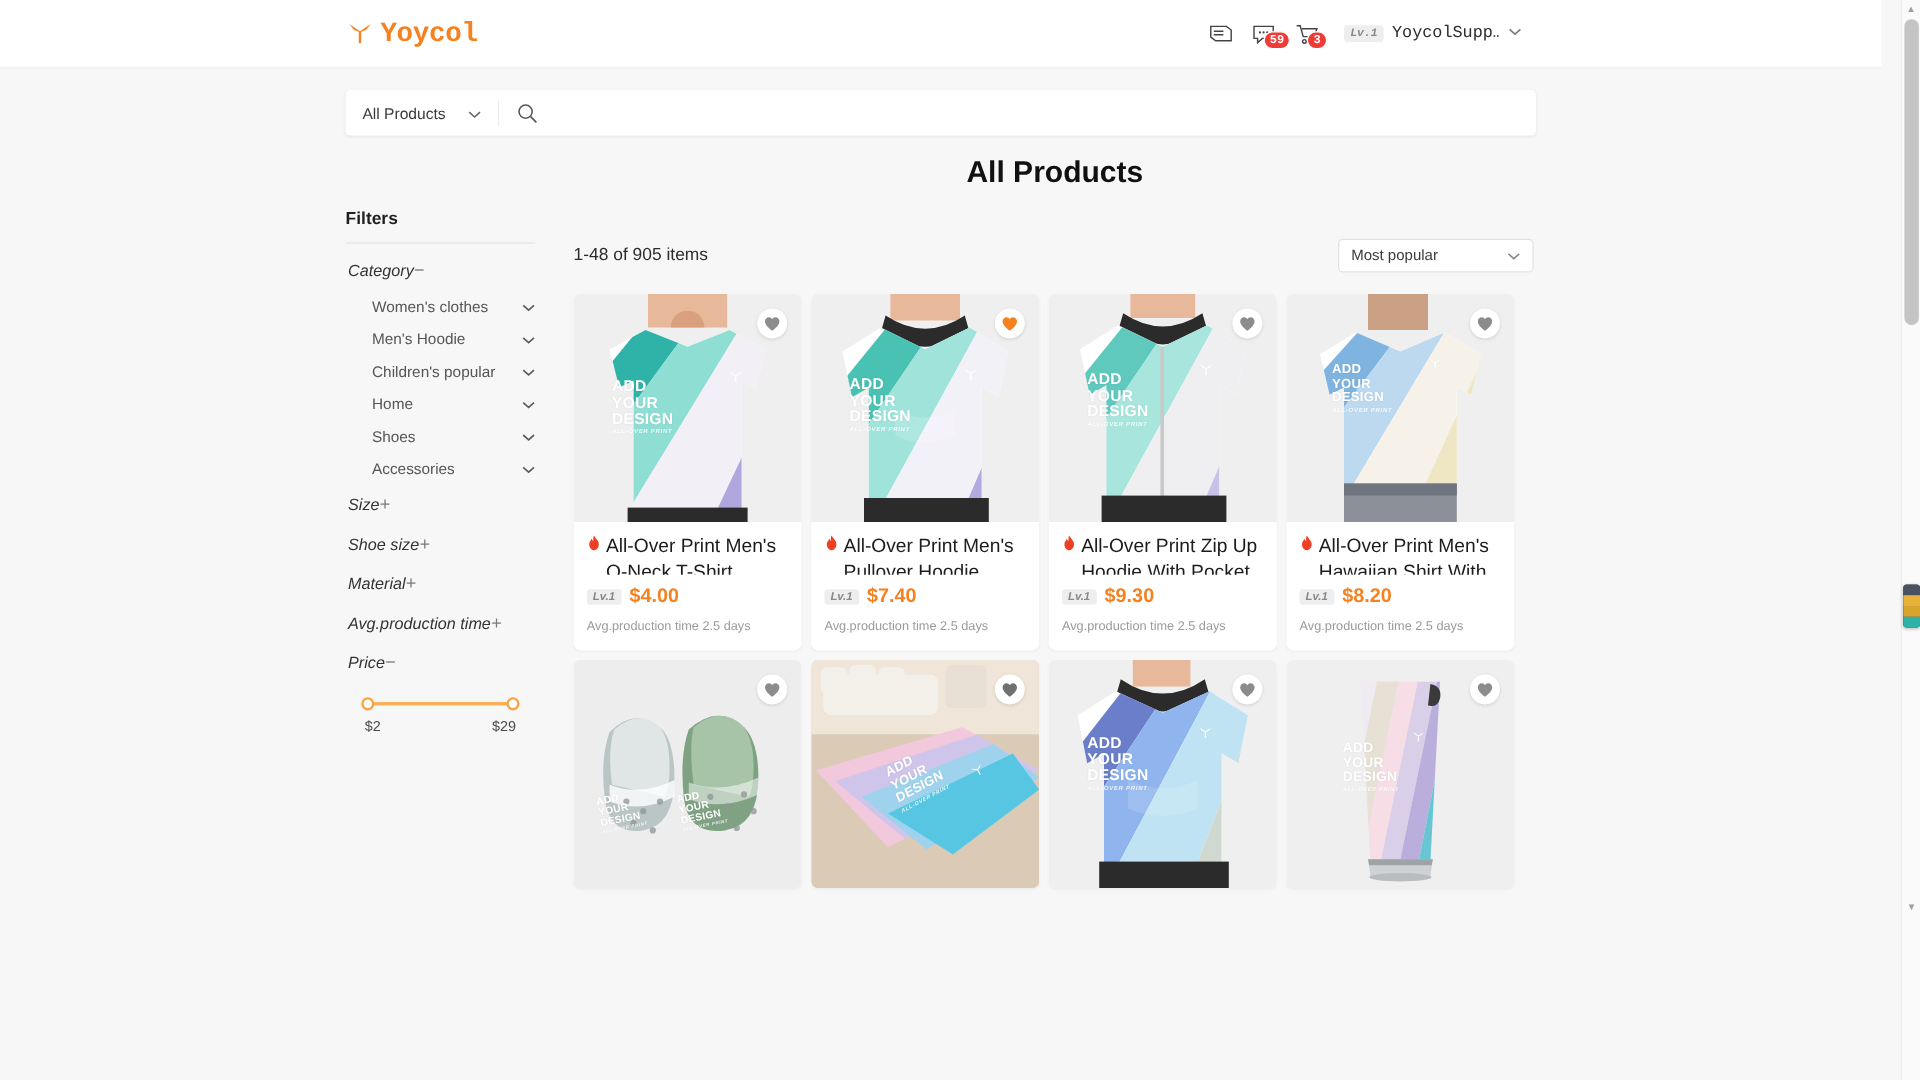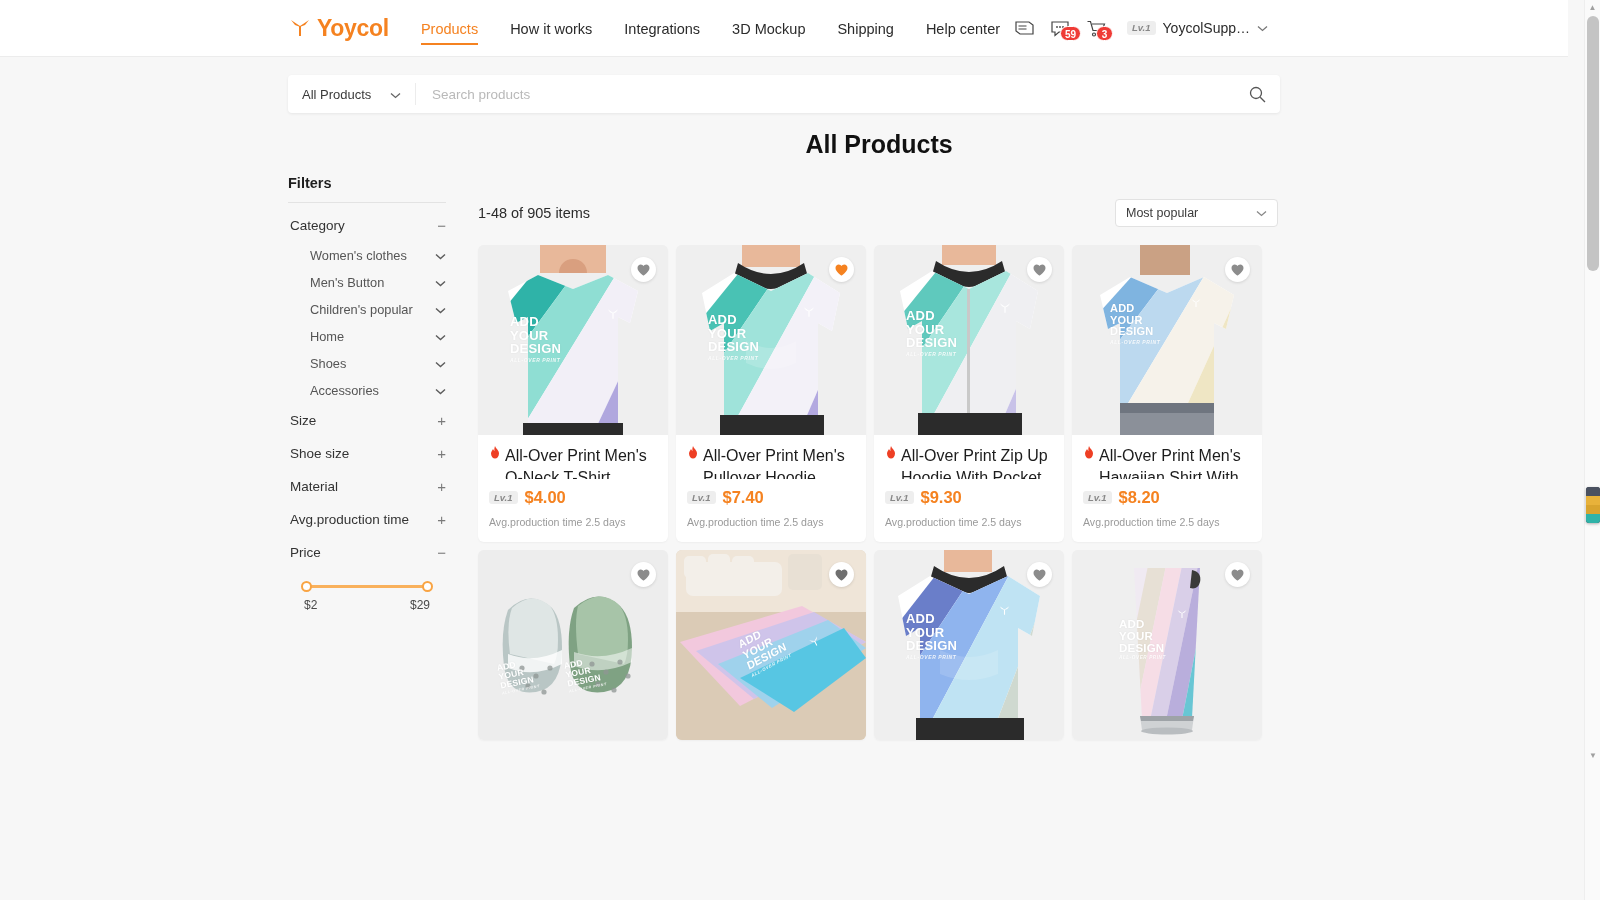--- a/index.html
+++ b/index.html
@@ -23,20 +23,21 @@
     overflow: hidden;
   }
 
   
   .header {
     height: 57px;
     background: #ffffff;
     display: flex;
     align-items: center;
     border-bottom: 1px solid #ececec;
+    font-family: Liberation Mono, monospace;
   }
   .header-inner {
     width: 100%;
     padding-left: 288px;
     padding-right: 300px;
     display: flex;
     align-items: center;
   }
   .logo {
     display: flex;
@@ -169,24 +170,25 @@
   }
 
   
   .sidebar { width: 166px; flex: 0 0 166px; padding-right: 8px; margin-top: 48px; }
   .filters-title {
     font-size: 14.5px; font-weight: bold; color: #1f1f1f;
     padding-bottom: 11px;
   }
   .sidebar-divider { height: 1px; background: #e3e3e3; margin-bottom: 6px; }
   .filter-group-head {
-    display: flex; align-items: center; justify-content: space-between;
+    display: flex; align-items: center; 
     padding: 9px 0 9px 2px;
     font-size: 13.5px; color: #333;
     cursor: pointer;
+    font-style: italic;
   }
   .pm { color: #7a7a7a; font-size: 15px; line-height: 1; }
   .subcat {
     display: flex; align-items: center; justify-content: space-between;
     padding: 6px 0 6px 22px;
     font-size: 12.8px; color: #555;
     cursor: pointer;
   }
   .chev-sm { color: #5c5c5c; }
   .price-slider { padding: 16px 16px 0 16px; }
@@ -351,28 +353,20 @@
     <div class="header-inner">
       <div class="logo">
         <span>
           <svg class="logo-mark" viewBox="0 0 24 24">
             <path d="M3 4 L12 10 L21 4 L17 9 L13 10.5 L13 20 L11 20 L11 10.5 L7 9 Z" fill="#F58220"></path>
           </svg>
         </span>
         <span class="logo-text">Yoycol</span>
       </div>
 
-      <div class="nav">
-        <div class="nav-item active">Products</div>
-        <div class="nav-item">How it works</div>
-        <div class="nav-item">Integrations</div>
-        <div class="nav-item">3D Mockup</div>
-        <div class="nav-item">Shipping</div>
-        <div class="nav-item">Help center</div>
-      </div>
 
       <div class="header-right">
         <div class="hicon">
           <svg width="21" height="18" viewBox="0 0 21 18" fill="none" stroke="#444" stroke-width="1.2">
             <path d="M2 3 h13 l4 3 v9 h-13 l-4 -3 z"></path>
             <path d="M4.5 7 h8 M4.5 10 h8"></path>
           </svg>
         </div>
         <div class="hicon">
           <svg width="20" height="19" viewBox="0 0 20 19" fill="none" stroke="#444" stroke-width="1.2">
@@ -407,21 +401,20 @@
   <div class="searchbar-wrap">
     <div class="searchbar">
       <div class="search-select">
         <span>All Products</span>
         <span>
           <svg width="11" height="7" viewBox="0 0 11 7" fill="none" stroke="#666" stroke-width="1.3">
                 <path d="M1 1.5 L5.5 5.5 L10 1.5"></path>
               </svg>
         </span>
       </div>
-      <input class="search-input" type="text" placeholder="Search products" style="">
       <div class="search-btn">
         <svg width="17" height="17" viewBox="0 0 17 17" fill="none" stroke="#555" stroke-width="1.3">
           <circle cx="7" cy="7" r="5.5"></circle>
               <path d="M11.2 11.2 L16 16"></path>
         </svg>
       </div>
     </div>
   </div>
 
   <div class="body-row">
@@ -437,21 +430,21 @@
 
       <div class="subcat">
         <span>Women's clothes</span>
         <span class="chev-sm">
           <svg width="11" height="7" viewBox="0 0 11 7" fill="none" stroke="#5c5c5c" stroke-width="1.4">
                 <path d="M1 1.5 L5.5 5.5 L10 1.5"></path>
               </svg>
         </span>
       </div>
       <div class="subcat">
-        <span>Men's Button</span>
+        <span>Men's Hoodie</span>
         <span class="chev-sm">
           <svg width="11" height="7" viewBox="0 0 11 7" fill="none" stroke="#5c5c5c" stroke-width="1.4">
                 <path d="M1 1.5 L5.5 5.5 L10 1.5"></path>
               </svg>
         </span>
       </div>
       <div class="subcat">
         <span>Children's popular</span>
         <span class="chev-sm">
           <svg width="11" height="7" viewBox="0 0 11 7" fill="none" stroke="#5c5c5c" stroke-width="1.4">

